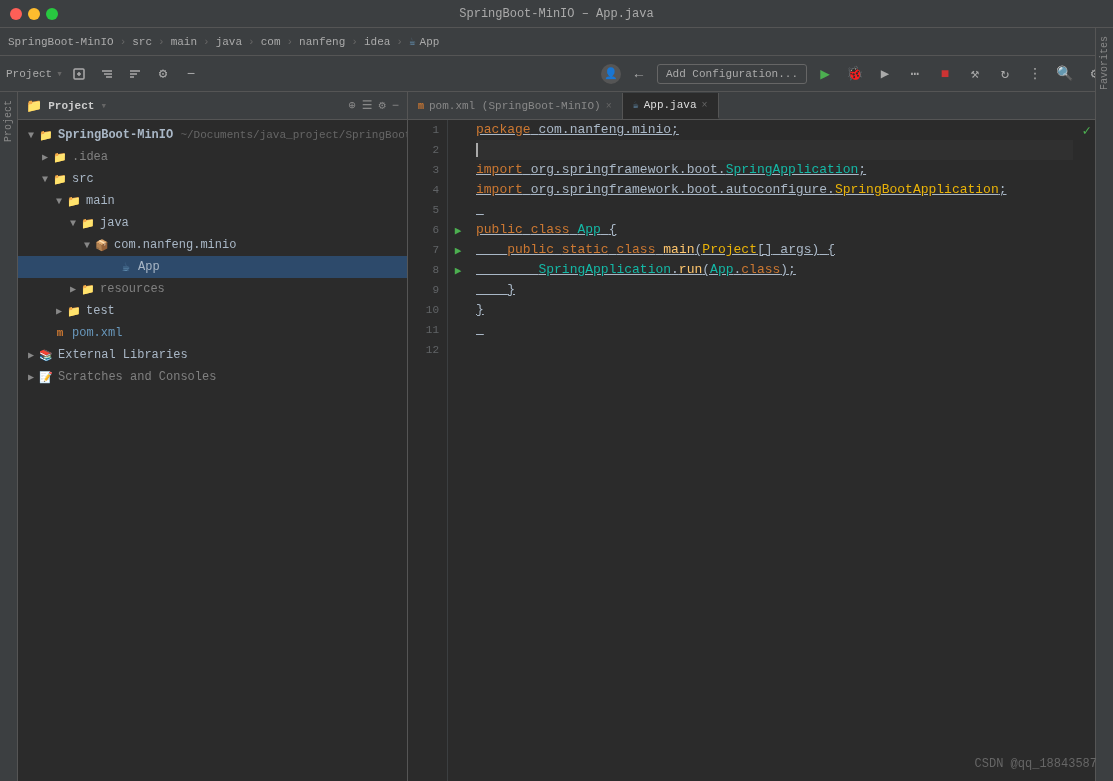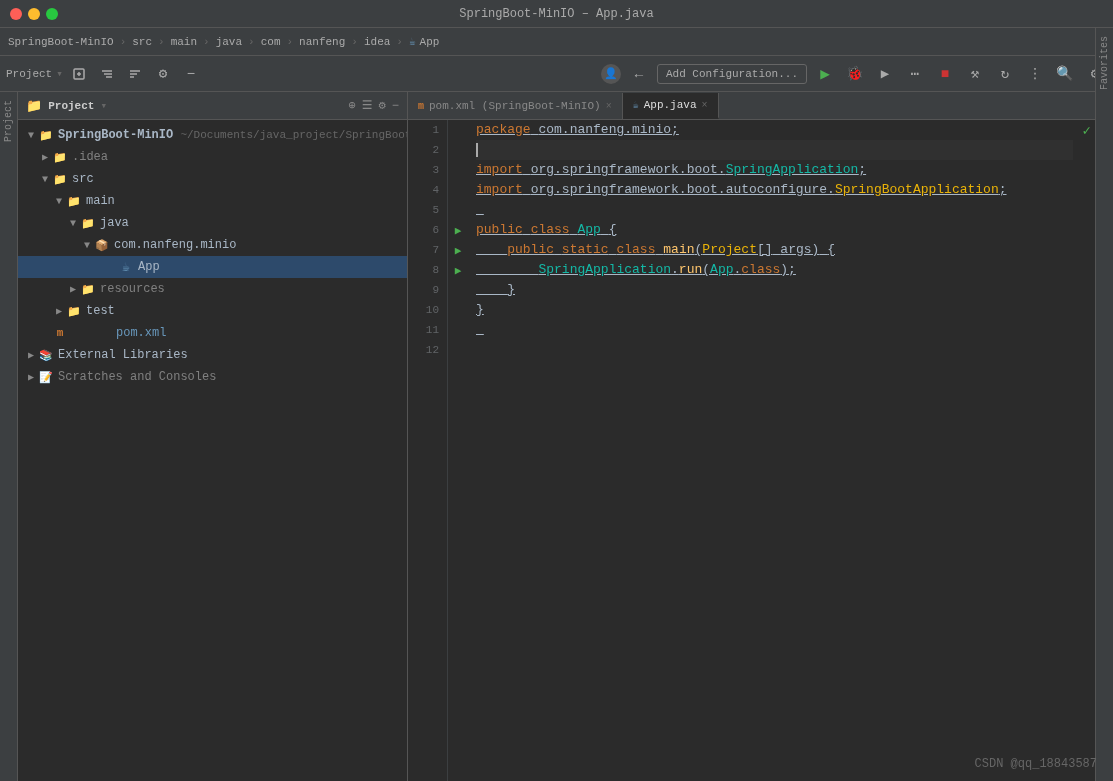--- a/index.html
+++ b/index.html
@@ -196,21 +196,21 @@
       align-items: center;
       justify-content: center;
       flex-shrink: 0;
       font-size: 11px;
     }
     .tree-label {
       font-size: 12px;
       color: #a9b7c6;
     }
     .tree-label.dim { color: #808080; }
-    .tree-label.blue { color: #6897bb; margin-left: 44px; }
+    .tree-label.blue { color: #6897bb; }
 
     
     .icon-folder { color: #6897bb; }
     .icon-src { color: #6897bb; }
     .icon-java { color: #f0b37e; }
     .icon-resources { color: #6897bb; }
     .icon-pom { color: #cc7832; }
     .icon-ext-lib { color: #6897bb; }
     .icon-scratch { color: #808080; }
 

